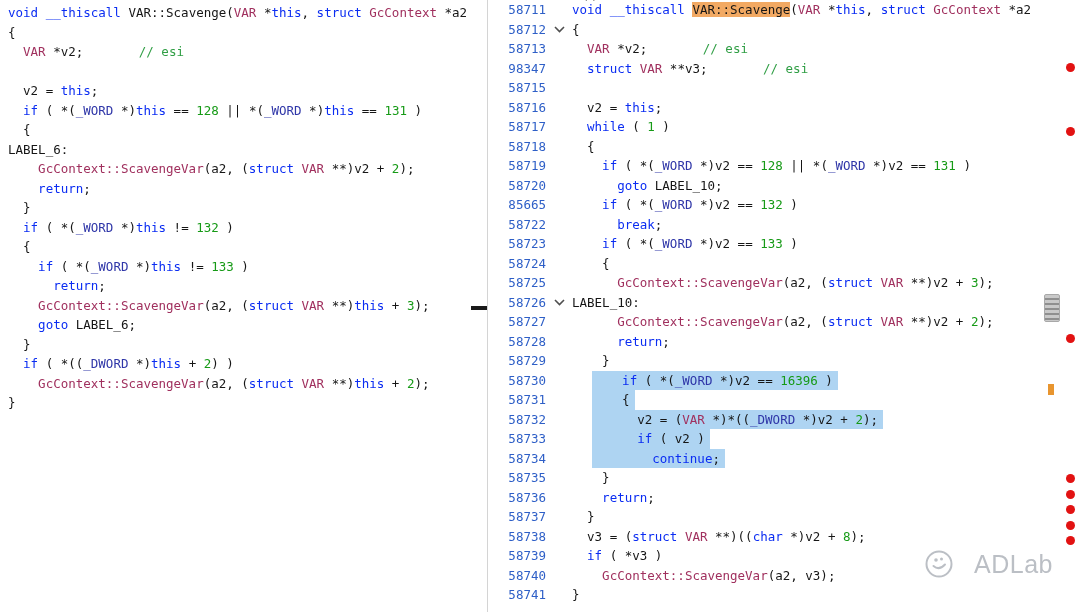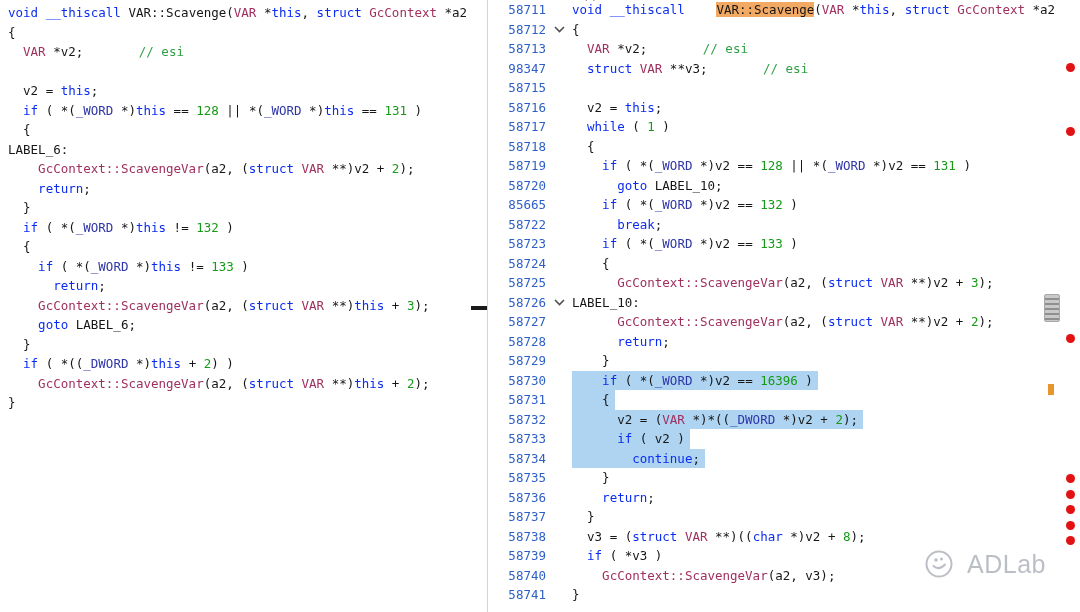--- a/index.html
+++ b/index.html
@@ -17,43 +17,43 @@
     display:flex;height:19.5px;line-height:19.5px;white-space:pre;
     align-items:stretch;
   }
   .gutter{
     flex:0 0 62px;text-align:right;box-sizing:border-box;padding-right:4px;
     color:var(--line-number);
   }
   .foldcol{flex:0 0 22px;position:relative;}
   .foldcol svg{position:absolute;left:4px;top:6px;}
   .codewrap{white-space:pre;padding-left:0;}
-  .codewrap.sel{background:var(--selection-bg);padding-right:5px;}
+  .codewrap.sel{background:var(--selection-bg);padding-right:5px;margin-left:20px;}
   .tk-p{color:var(--plain);}
   .tk-k{color:var(--keyword);}
   .tk-t{color:var(--type);}
   .tk-m{color:var(--macro);}
   .tk-n{color:var(--number);}
   .tk-c{color:var(--comment);margin-left:48px;}
-  .tk-ts{color:var(--plain);background:var(--search-bg);margin-left:24px;}
+  .tk-ts{color:var(--plain);background:var(--search-bg);}
   .partial-top{
     position:absolute;top:-13px;left:97px;white-space:pre;color:var(--plain);
   }
   .divider{position:absolute;left:487px;top:0;bottom:0;width:1px;background:#d4d4d4;}
   .splitter-handle{position:absolute;left:471px;top:306px;width:16px;height:4px;background:#1a1a1a;}
   .scrollbar-thumb{
     position:absolute;left:1044px;top:294px;width:16px;height:28px;border-radius:2px;
     background:repeating-linear-gradient(#c9c9c9 0 3px,#8f8f8f 3px 5px);
     border:1px solid #a8a8a8;box-sizing:border-box;
   }
   .orange-tick{position:absolute;left:1048px;top:384px;width:6px;height:11px;background:var(--marker-orange);}
   .reddot{position:absolute;width:9px;height:9px;border-radius:50%;background:var(--marker-red);}
   .marker-layer{position:absolute;left:0;top:0;width:1080px;height:612px;pointer-events:none;}
   .watermark{
-    position:absolute;left:924px;top:549px;display:flex;align-items:center;gap:13px;
+    position:absolute;left:924px;top:549px;display:flex;align-items:center;gap:20px;
     color:#b8bcc2;font-family:"Liberation Sans",sans-serif;font-size:25px;font-weight:500;
     letter-spacing:.5px;opacity:.95;
   }
 </style>
 </head>
 <body>
 
 <div class="pane left" id="pane-left">
     <div class="code-row"><span class="codewrap"><span class="tk-k">void</span><span class="tk-p"> </span><span class="tk-k">__thiscall</span><span class="tk-p"> VAR::Scavenge(</span><span class="tk-t">VAR</span><span class="tk-p"> *</span><span class="tk-k">this</span><span class="tk-p">, </span><span class="tk-k">struct</span><span class="tk-p"> </span><span class="tk-t">GcContext</span><span class="tk-p"> *a2</span></span></div>
     <div class="code-row"><span class="codewrap"><span class="tk-p">{</span></span></div>

